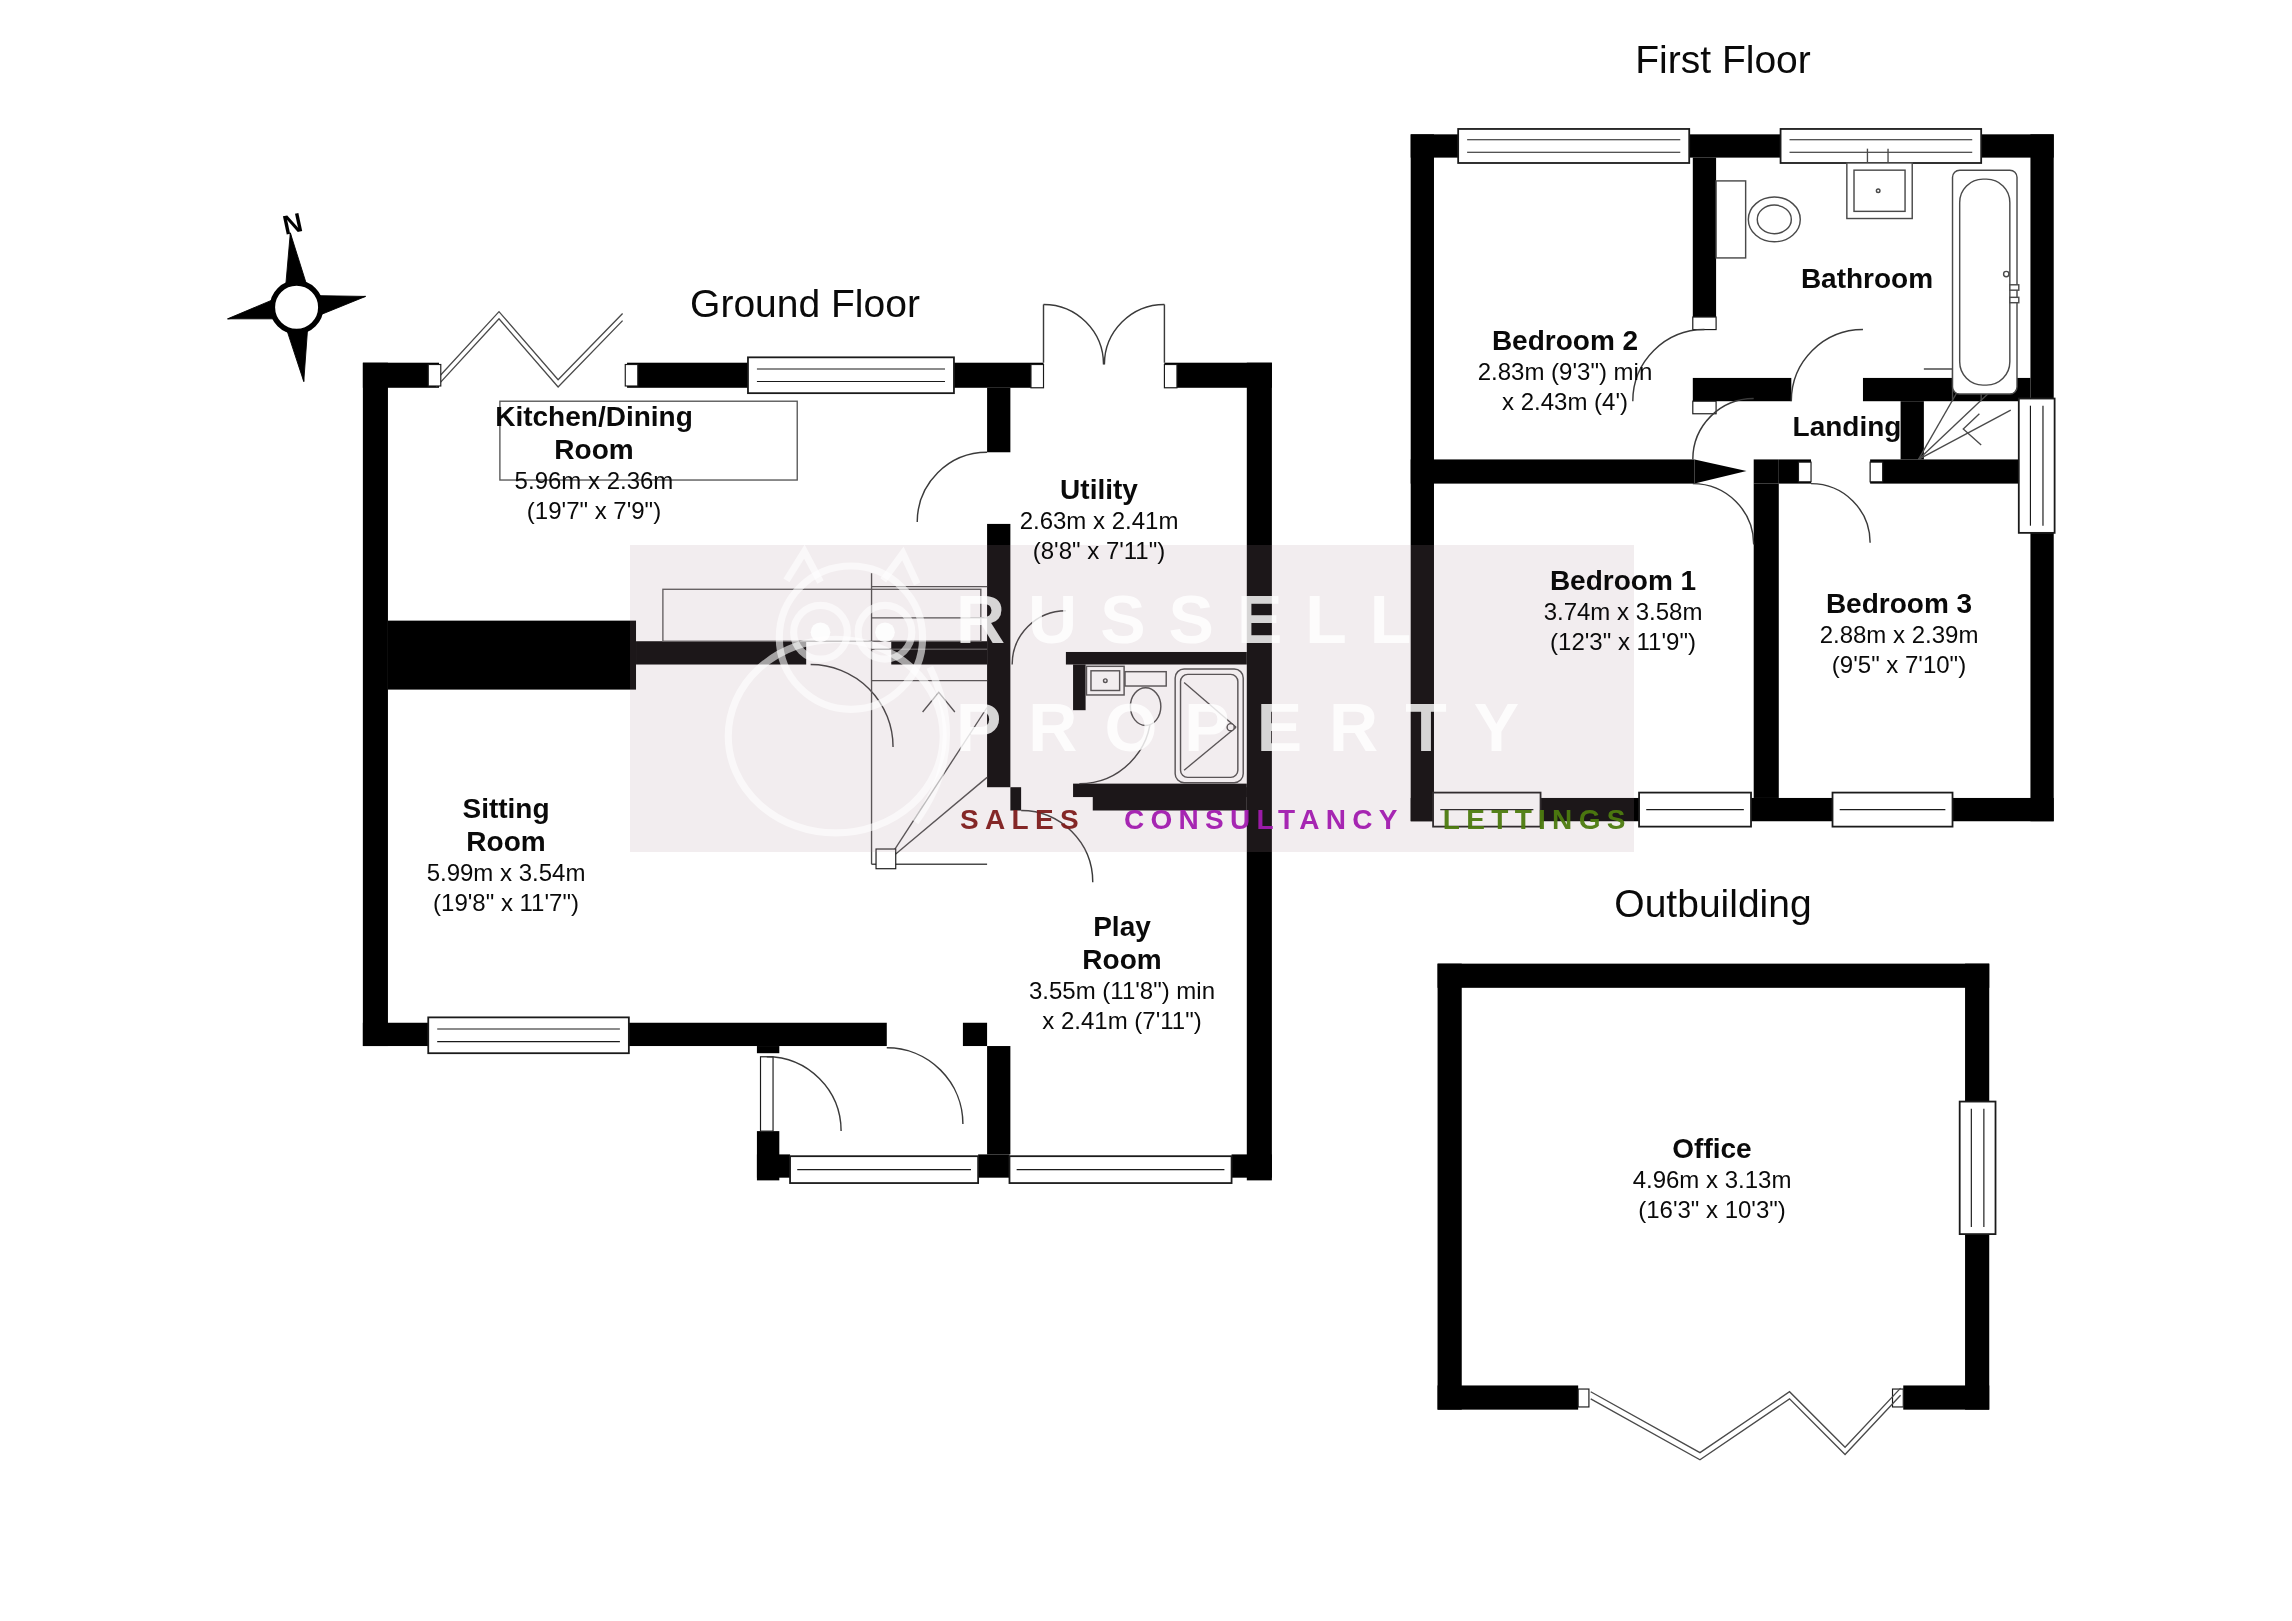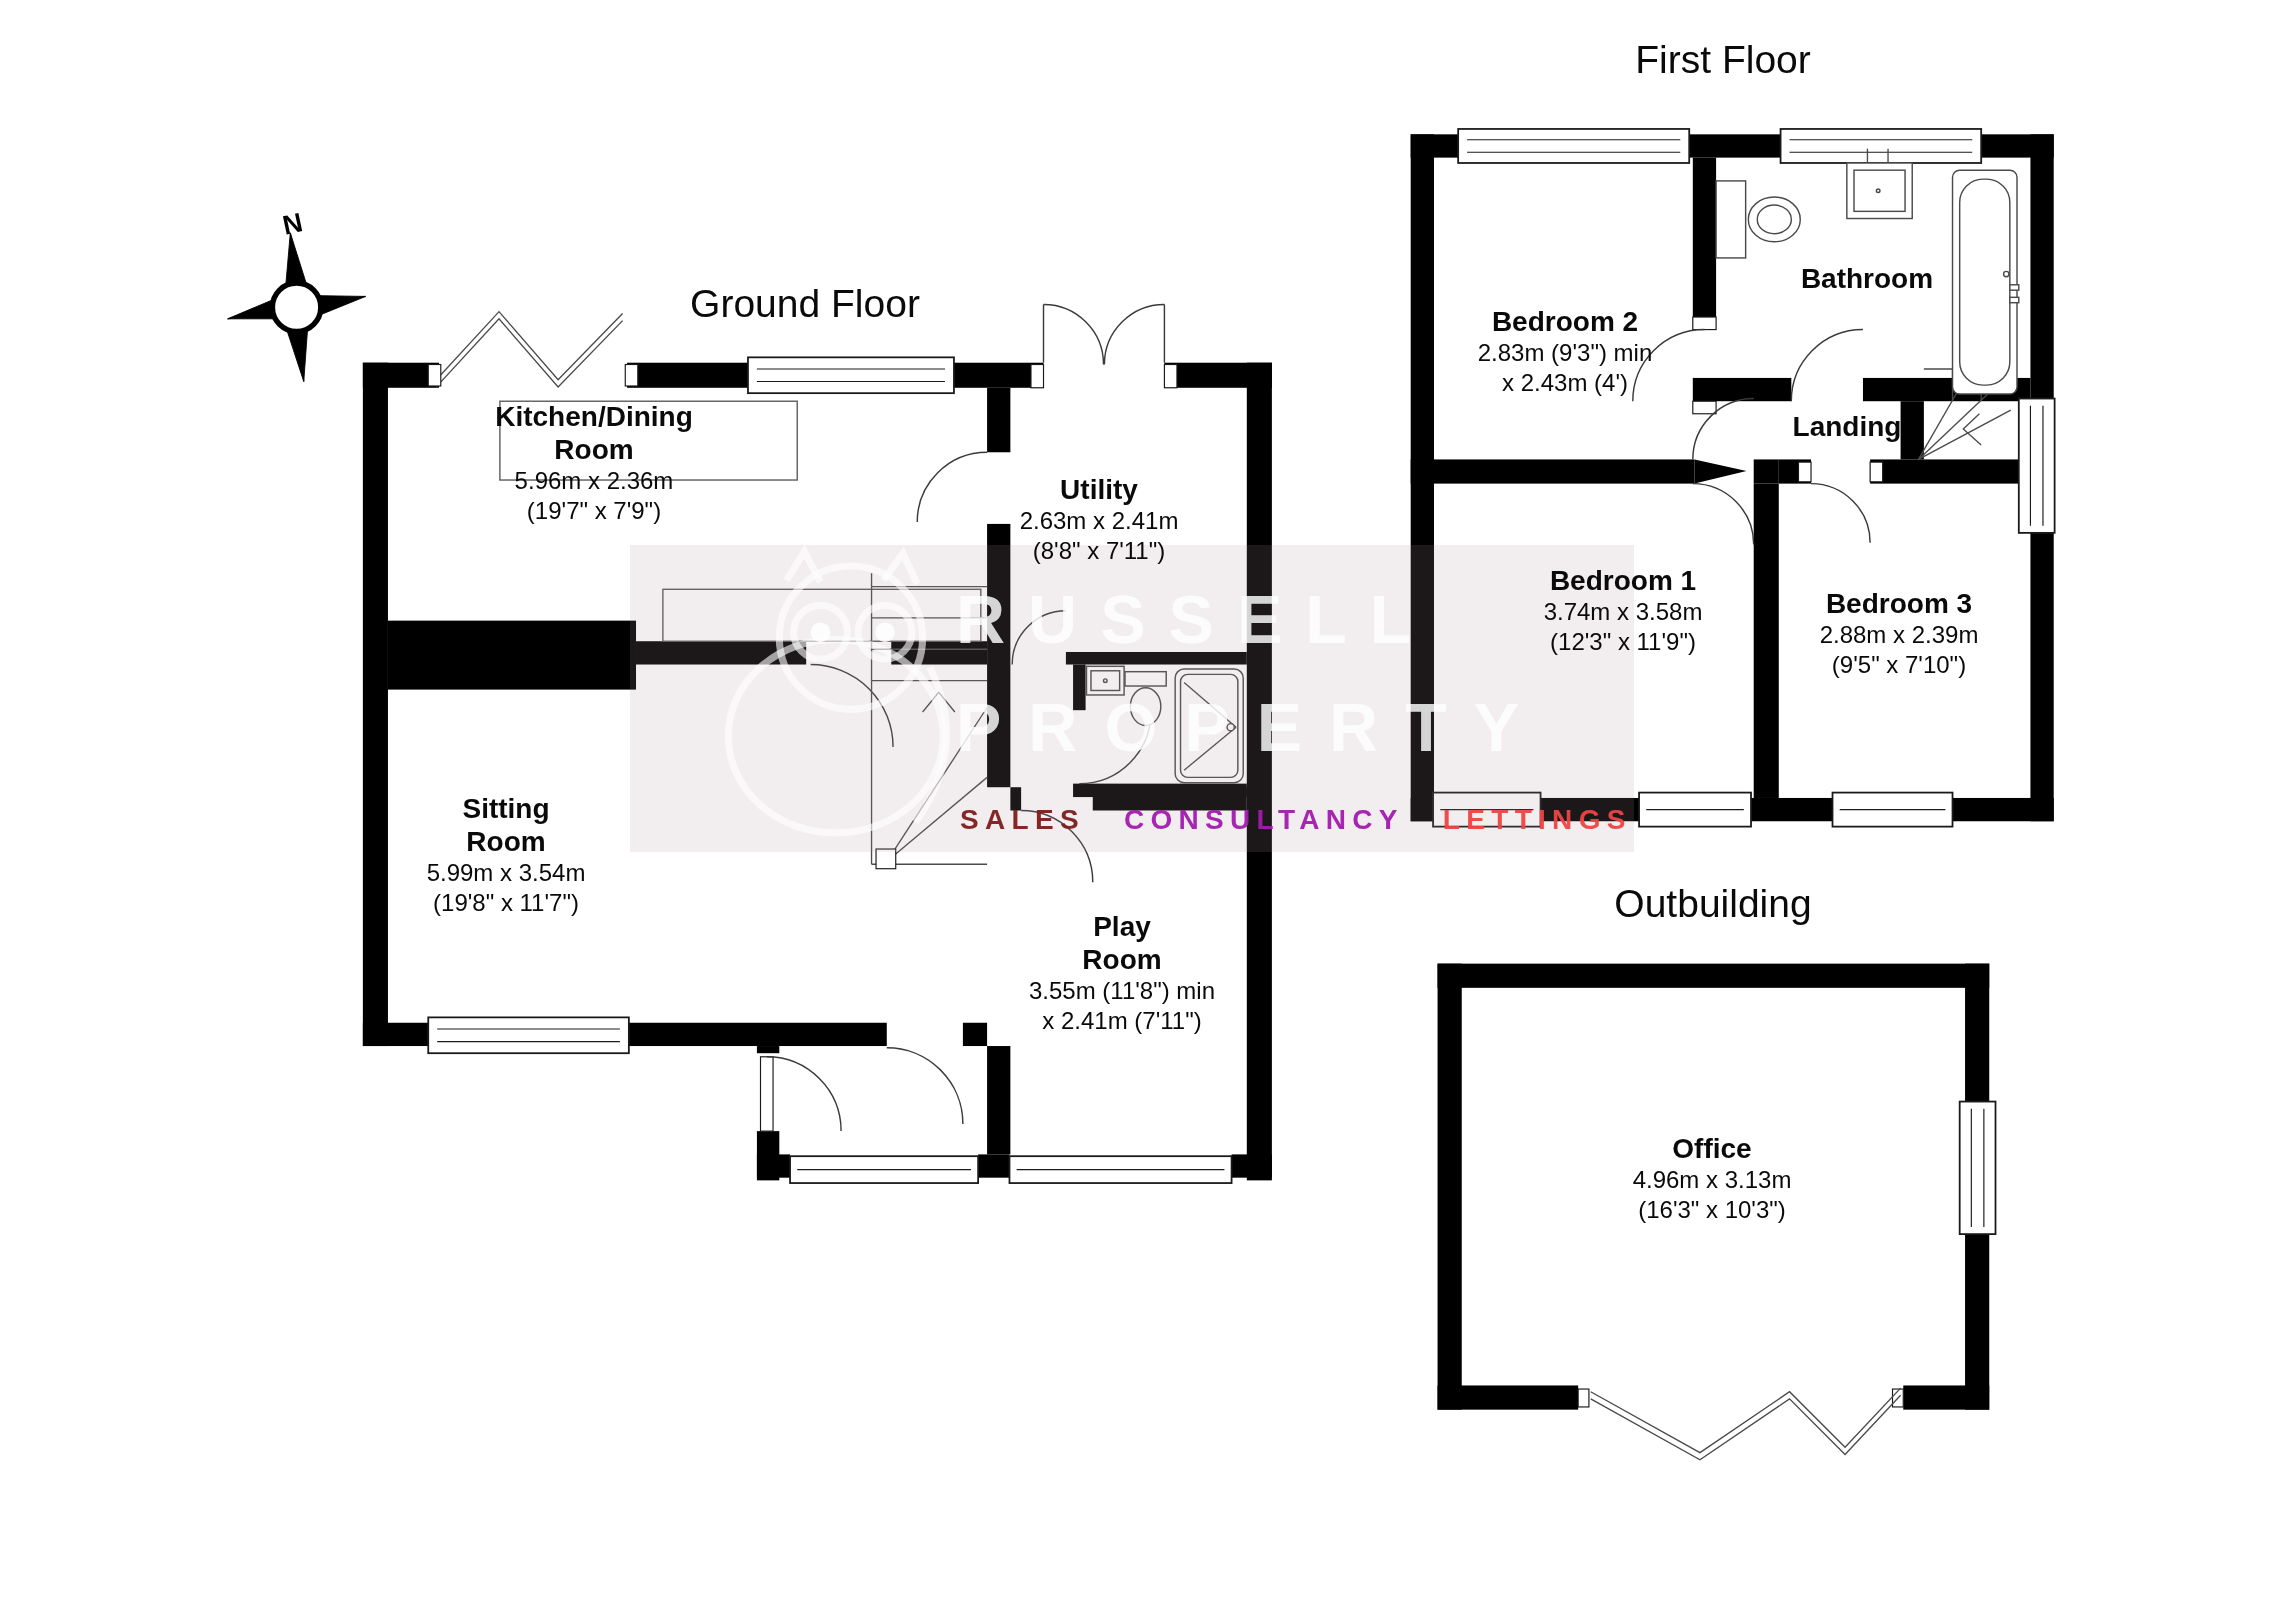--- a/index.html
+++ b/index.html
@@ -23,21 +23,21 @@
   .wmband{position:absolute;left:630px;top:545px;width:1004px;height:307px;
           background:rgba(174,140,158,0.16);}
   .wmtext{position:absolute;font-weight:bold;color:rgba(255,255,255,0.82);white-space:nowrap;}
   .wm1{left:956px;top:580px;font-size:68px;letter-spacing:23px;}
   .wm2{left:956px;top:688px;font-size:68px;letter-spacing:27px;}
   .wmtag{position:absolute;left:960px;top:804px;font-size:28px;font-weight:bold;
          letter-spacing:6.3px;white-space:nowrap;opacity:.95;}
   .wmtag span{margin-right:25px;}
   .tag-sales{color:#7f1d1d;}
   .tag-consultancy{color:#a21caf;}
-  .tag-lettings{color:#ef4444;}
+  .tag-lettings{color:#4d7c0f;}
 </style>
 </head>
 <body>
 
 <div class="canvas">
 
   <svg width="2293" height="1621" viewBox="0 0 2560 1810">
 
     <g>
 
@@ -303,21 +303,21 @@
     <div class="rdim">(19'8" x 11'7")</div>
   </div>
 
   <div class="lbl" style="left:1122px;top:910px">
     <div class="rname">Play</div>
     <div class="rname">Room</div>
     <div class="rdim">3.55m (11'8") min</div>
     <div class="rdim">x 2.41m (7'11")</div>
   </div>
 
-  <div class="lbl" style="left:1565px;top:305px">
+  <div class="lbl" style="left:1565px;top:324px">
     <div class="rname">Bedroom 2</div>
     <div class="rdim">2.83m (9'3") min</div>
     <div class="rdim">x 2.43m (4')</div>
   </div>
 
   <div class="lbl" style="left:1867px;top:262px">
     <div class="rname">Bathroom</div>
   </div>
 
   <div class="lbl" style="left:1847px;top:410px">

